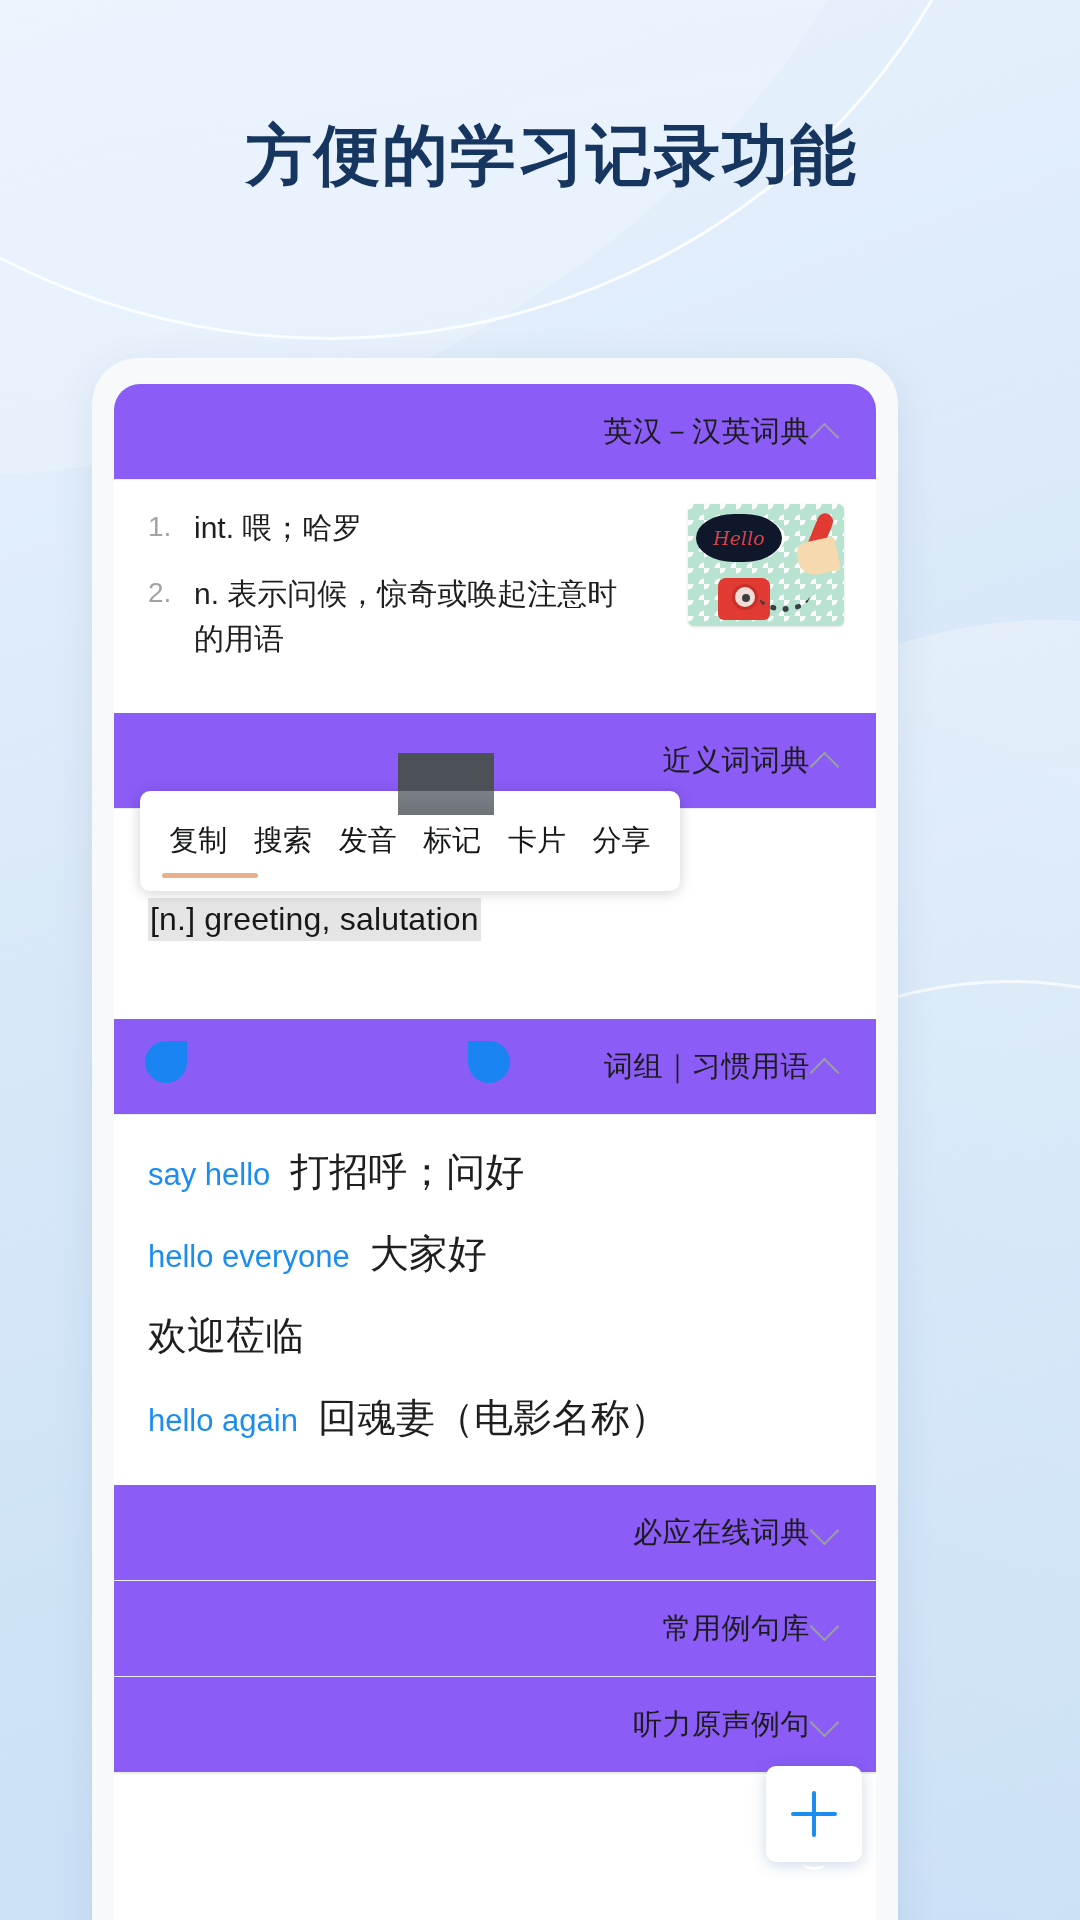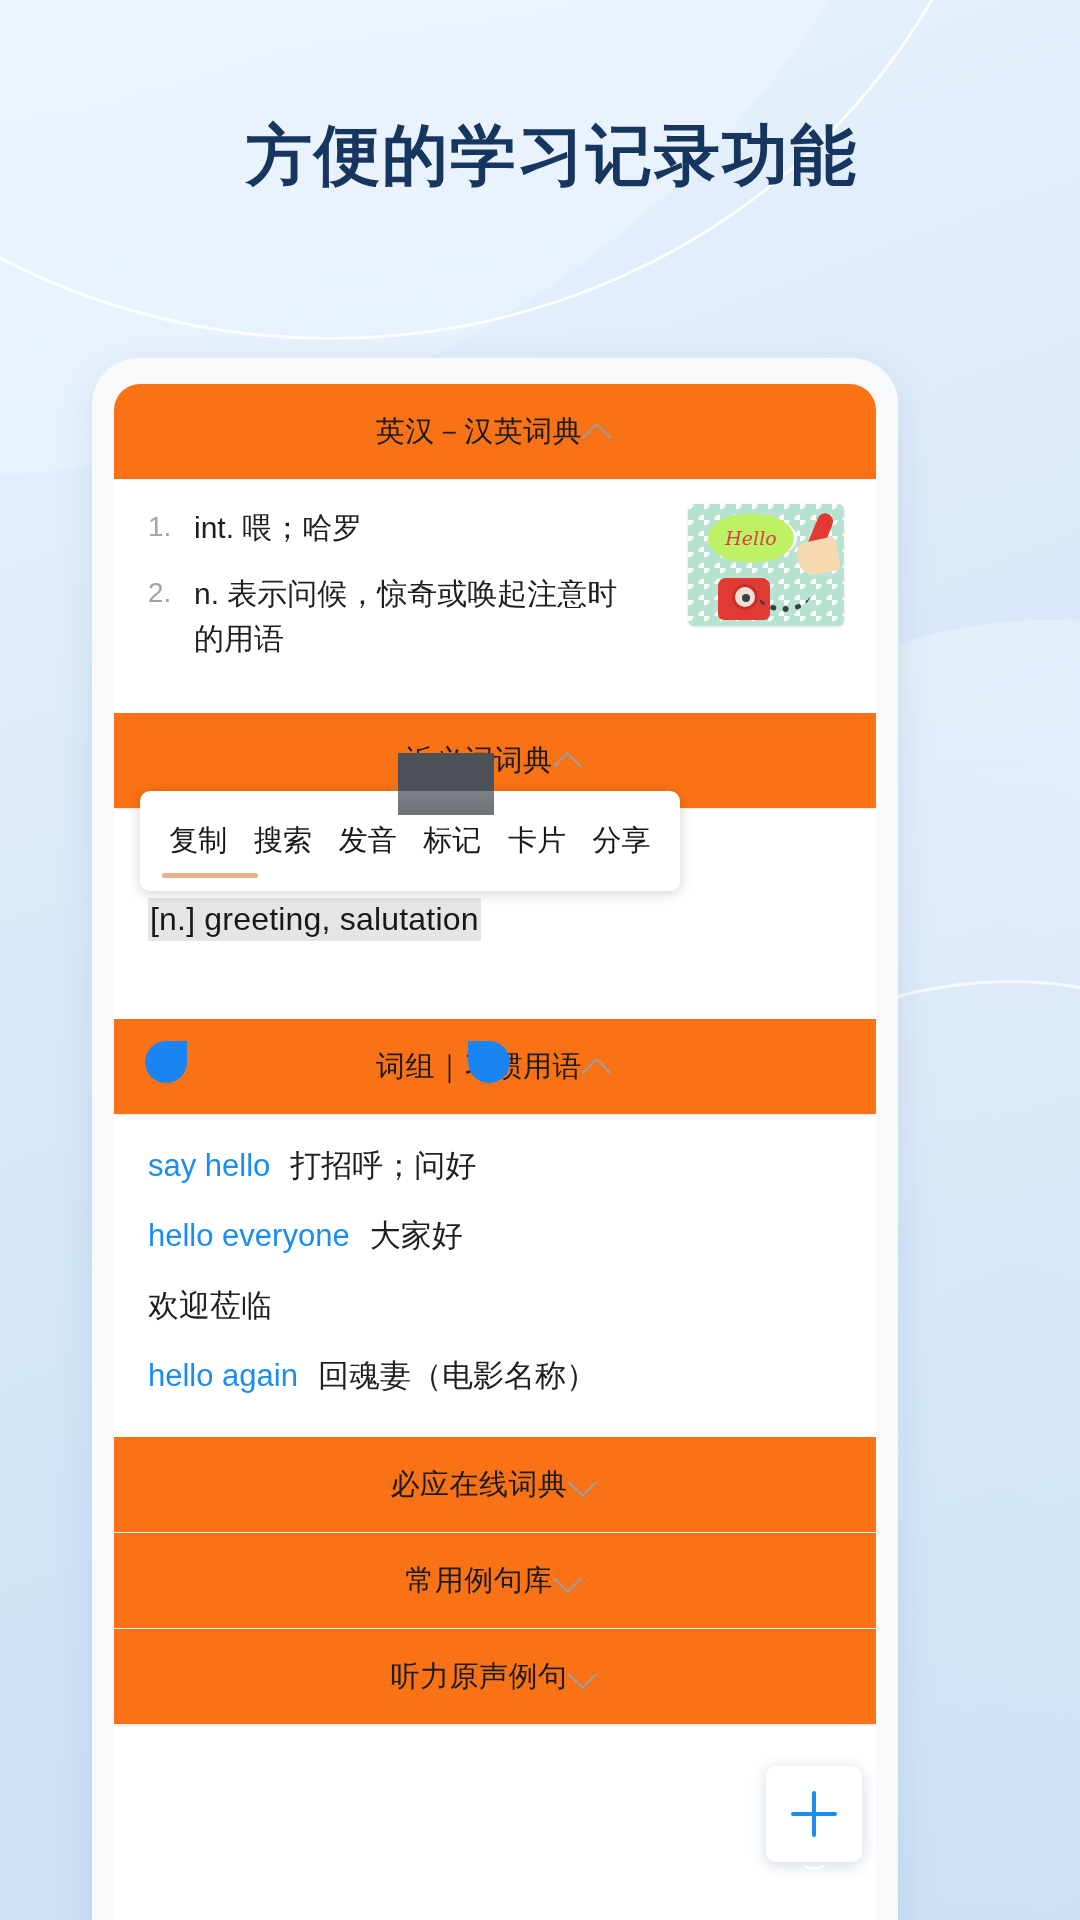--- a/index.html
+++ b/index.html
@@ -67,22 +67,22 @@
   }
   .screen {
     position:absolute; left:22px; top:26px;
     width:762px; height:1574px;
     background:#ffffff;
     border-radius:26px 26px 0 0;
     overflow:hidden;
   }
 
   .sec-header {
-    height:96px; background:#f97316;
-    display:flex; align-items:center; justify-content:center;
+    height:96px; background:#8b5cf6;
+    display:flex; align-items:center; justify-content:flex-end;
     padding:0 36px 0 34px;
     border-bottom:1px solid #eceff1;
   }
   .sec-header .t {
     font-size:29px; color:#1c1c1e; font-weight:500; letter-spacing:.5px;
   }
   .chev { width:30px; height:30px; position:relative; }
   .chev::before {
     content:""; position:absolute; left:4px; top:10px;
     width:19px; height:19px;
@@ -110,22 +110,22 @@
   .thumb .pat {
     position:absolute; inset:0;
     background:
       radial-gradient(circle at 0 0, #ffffff 5px, transparent 6px),
       radial-gradient(circle at 16px 16px, #ffffff 5px, transparent 6px),
       #b7e3cf;
     background-size:16px 16px;
     opacity:.95;
   }
   .thumb .bubble {
-    position:absolute; left:20px; top:10px; width:86px; height:48px;
-    background:#bef264; border-radius:46%/52%;
+    position:absolute; left:8px; top:10px; width:86px; height:48px;
+    background:#0f172a; border-radius:46%/52%;
     box-shadow:6px 0 0 -3px #fff;
   }
   .thumb .bubble span {
     position:absolute; inset:0; display:flex; align-items:center; justify-content:center;
     font-family:"DejaVu Serif", serif; font-style:italic;
     font-size:19px; color:#d8404a;
   }
   .thumb .phone-body {
     position:absolute; left:30px; bottom:6px; width:52px; height:42px;
     background:#e03a33; border-radius:8px 8px 6px 6px;
@@ -189,21 +189,21 @@
   }
 
   
   .phr-body { background:#fff; padding:30px 34px 34px 34px; }
   .phr {
     display:flex; align-items:baseline; gap:20px; margin-bottom:28px;
     font-size:31px;
   }
   .phr:last-child { margin-bottom:6px; }
   .phr .en { color:#1b8cf0; }
-  .phr .zh { color:#1f1f21; font-size:31px;text-align:center; }
+  .phr .zh { color:#1f1f21; font-size:39px;text-align:center; }
 
   .divider { height:1px; background:#ececec; }
 
   
   .fab {
     position:absolute; right:36px; bottom:96px;
     width:96px; height:96px; background:#ffffff;
     border-radius:10px;
     box-shadow:0 3px 16px rgba(30,80,140,.22);
     display:flex; align-items:center; justify-content:center;

